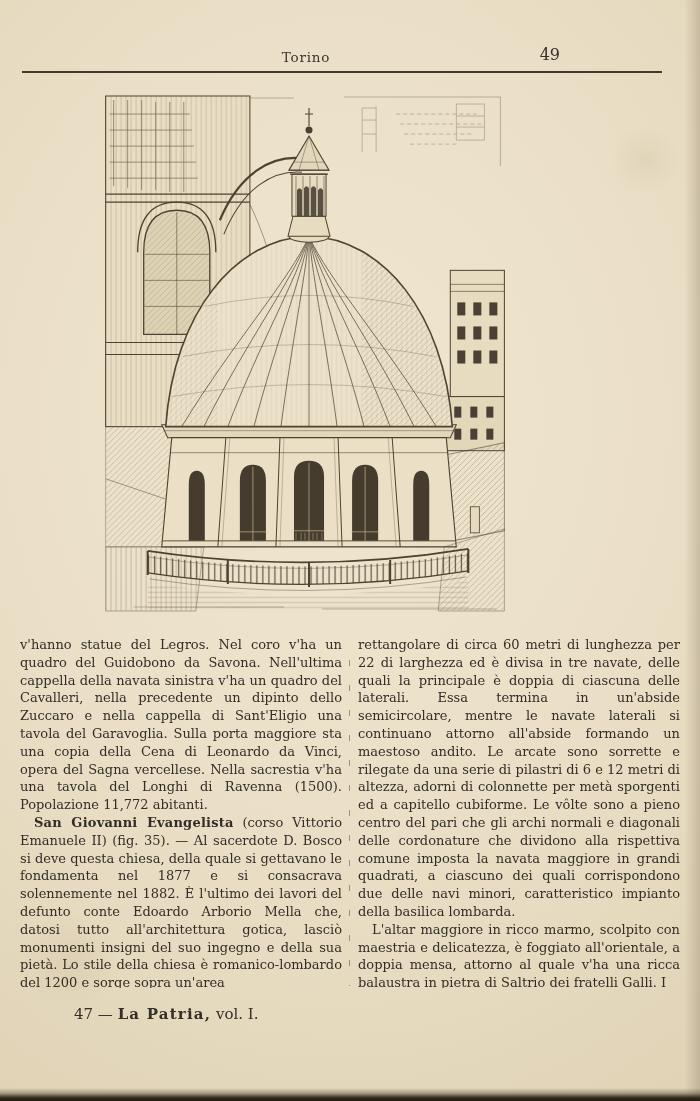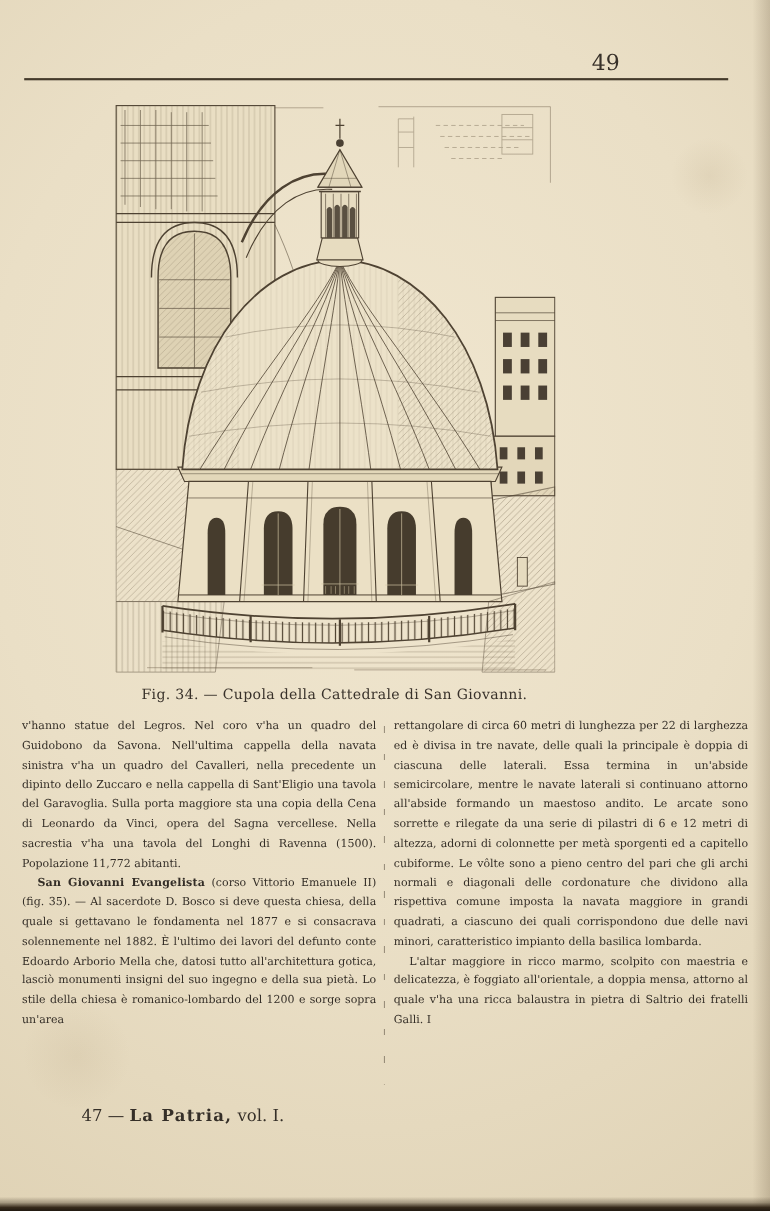--- a/index.html
+++ b/index.html
@@ -8,46 +8,47 @@
   .page{
     position:relative;width:700px;height:1101px;overflow:hidden;
     color:#35302a;
     font-family:"DejaVu Serif","Liberation Serif",serif;
     background:
       radial-gradient(circle 50px at 645px 160px, rgba(148,124,86,.10), transparent 70%),
       radial-gradient(circle 70px at 70px 960px, rgba(148,124,86,.09), transparent 70%),
       radial-gradient(ellipse 120% 92% at 48% 38%, #f0e6cf 0%, #eadfc6 42%, #e0d3b6 78%, #cfc1a0 100%);
   }
   .running-title{position:absolute;top:49px;left:0;width:612px;text-align:center;font-size:13.5px;letter-spacing:.8px;color:#3b342b;}
-  .page-number{position:absolute;top:45px;left:538px;width:48px;text-align:left;font-size:20px;color:#38312a;}
+  .page-number{position:absolute;top:45px;left:512px;width:48px;text-align:right;font-size:16px;color:#38312a;}
   .header-rule{position:absolute;top:71px;left:22px;width:640px;height:2px;background:#443a2b;}
   .engraving{position:absolute;top:94px;left:103px;width:402px;height:518px;}
   .engraving svg{display:block;width:100%;height:100%;}
   .figure-caption{position:absolute;top:624px;left:103px;width:402px;text-align:center;font-size:12.8px;letter-spacing:.3px;color:#38312a;white-space:nowrap;}
-  .column{position:absolute;top:652px;width:322px;height:352px;overflow:hidden;
-    font-size:10px;line-height:17.8px;text-align:justify;color:#332d26;
+  .column{position:absolute;top:636px;width:322px;height:352px;overflow:hidden;
+    font-size:13px;line-height:17.8px;text-align:justify;color:#332d26;
     hyphens:auto;-webkit-hyphens:auto;}
   .column-left{left:20px;}
   .column-right{left:358px;}
   .para.indent{text-indent:14px;}
   .entry-lead{font-weight:bold;letter-spacing:.2px;margin-top:32px;}
   .column-divider{position:absolute;left:349px;top:660px;width:1px;height:326px;
     background:repeating-linear-gradient(to bottom,rgba(74,64,50,.5) 0 6px,transparent 6px 25px);}
   .page-footer{position:absolute;top:1005px;left:74px;font-size:15px;color:#352f28;}
   .series-title{font-weight:bold;letter-spacing:1.2px;}
   .edge-right{position:absolute;top:0;right:0;width:16px;height:100%;
     background:linear-gradient(to right,rgba(88,70,46,0),rgba(88,70,46,.22));}
   .edge-bottom{position:absolute;left:0;bottom:0;width:100%;height:13px;
     background:linear-gradient(to bottom,rgba(56,44,28,0) 0%,rgba(56,44,28,.35) 40%,#35291a 75%,#201810 100%);}
 </style>
 </head>
 <body>
 
 <div class="page">
 
+  <span class="running-title">Torino</span>
   <span class="page-number">49</span>
   <div class="header-rule"></div>
 
   <figure class="engraving">
     <svg viewBox="0 0 400 517" xmlns="http://www.w3.org/2000/svg">
       <defs>
         <pattern id="hv" width="5" height="5" patternUnits="userSpaceOnUse">
           <path d="M2.5 0 V5" stroke="#6d5f49" stroke-width="0.6"></path>
         </pattern>
         <pattern id="hd" width="6" height="6" patternUnits="userSpaceOnUse">
@@ -197,21 +198,20 @@
         <path d="M44 456 Q205 480 364 454" stroke-width="1.6"></path>
         <path d="M44 462 Q205 486 364 460" stroke-width="0.6" opacity="0.6"></path>
         <path d="M44 478 Q205 502 364 476" stroke-width="1.3"></path>
         <path d="M46 484 Q205 508 362 482" stroke-width="0.7" opacity="0.6"></path>
         <path d="M44 456 V480 M124 465 V489 M205 468 V492 M286 465 V489 M364 454 V478" stroke-width="2"></path>
         <path d="M44 488 Q205 512 364 486 L364 516 H44 Z" fill="url(#hh)" opacity="0.5" stroke="none"></path>
       </g>
     </svg>
   </figure>
 
-  <div class="figure-caption">Fig. 34. — Cupola della Cattedrale di San Giovanni.</div>
 
   <div class="column column-left">
     <p class="para">v'hanno statue del Legros. Nel coro v'ha un quadro del Guidobono da Savona. Nell'ultima cappella della navata sinistra v'ha un quadro del Cavalleri, nella precedente un dipinto dello Zuccaro e nella cappella di Sant'Eligio una tavola del Garavoglia. Sulla porta maggiore sta una copia della Cena di Leonardo da Vinci, opera del Sagna vercellese. Nella sacrestia v'ha una tavola del Longhi di Ravenna (1500). Popolazione 11,772 abitanti.</p>
     <p class="para indent"><span class="entry-lead">San Giovanni Evangelista</span><span> (corso Vittorio Emanuele II) (fig. 35). — Al sacerdote D. Bosco si deve questa chiesa, della quale si gettavano le fondamenta nel 1877 e si consacrava solennemente nel 1882. È l'ultimo dei lavori del defunto conte Edoardo Arborio Mella che, datosi tutto all'architettura gotica, lasciò monumenti insigni del suo ingegno e della sua pietà. Lo stile della chiesa è romanico-lombardo del 1200 e sorge sopra un'area</span></p>
   </div>
 
   <div class="column-divider"></div>
 
   <div class="column column-right">
     <p class="para">rettangolare di circa 60 metri di lunghezza per 22 di larghezza ed è divisa in tre navate, delle quali la principale è doppia di ciascuna delle laterali. Essa termina in un'abside semicircolare, mentre le navate laterali si continuano attorno all'abside formando un maestoso andito. Le arcate sono sorrette e rilegate da una serie di pilastri di 6 e 12 metri di altezza, adorni di colonnette per metà sporgenti ed a capitello cubiforme. Le vôlte sono a pieno centro del pari che gli archi normali e diagonali delle cordonature che dividono alla rispettiva comune imposta la navata maggiore in grandi quadrati, a ciascuno dei quali corrispondono due delle navi minori, caratteristico impianto della basilica lombarda.</p>

